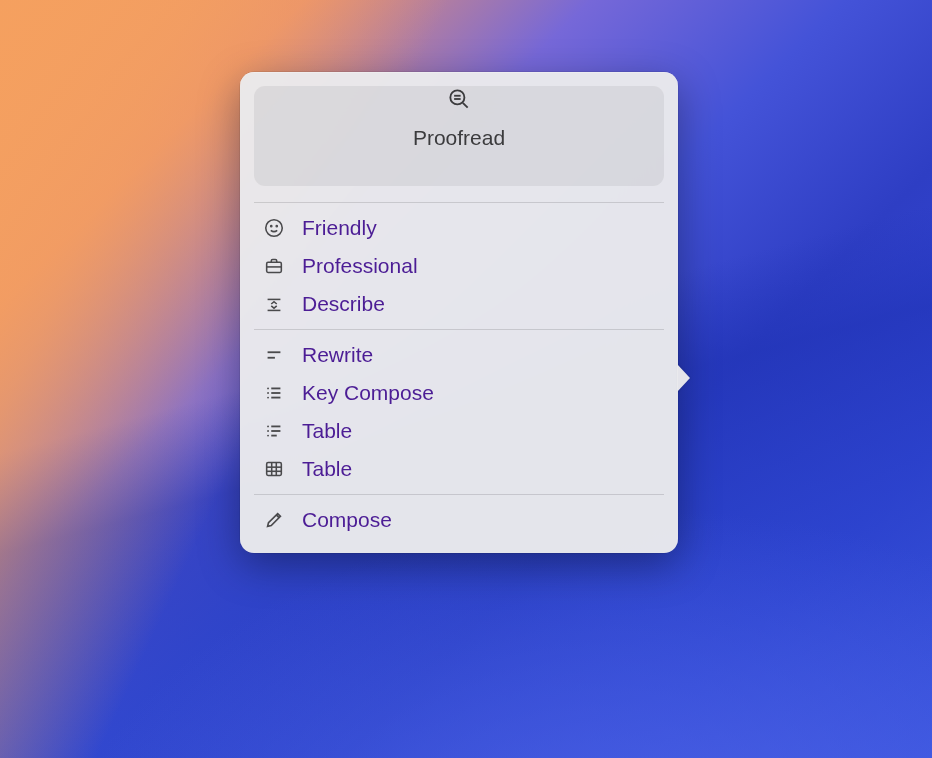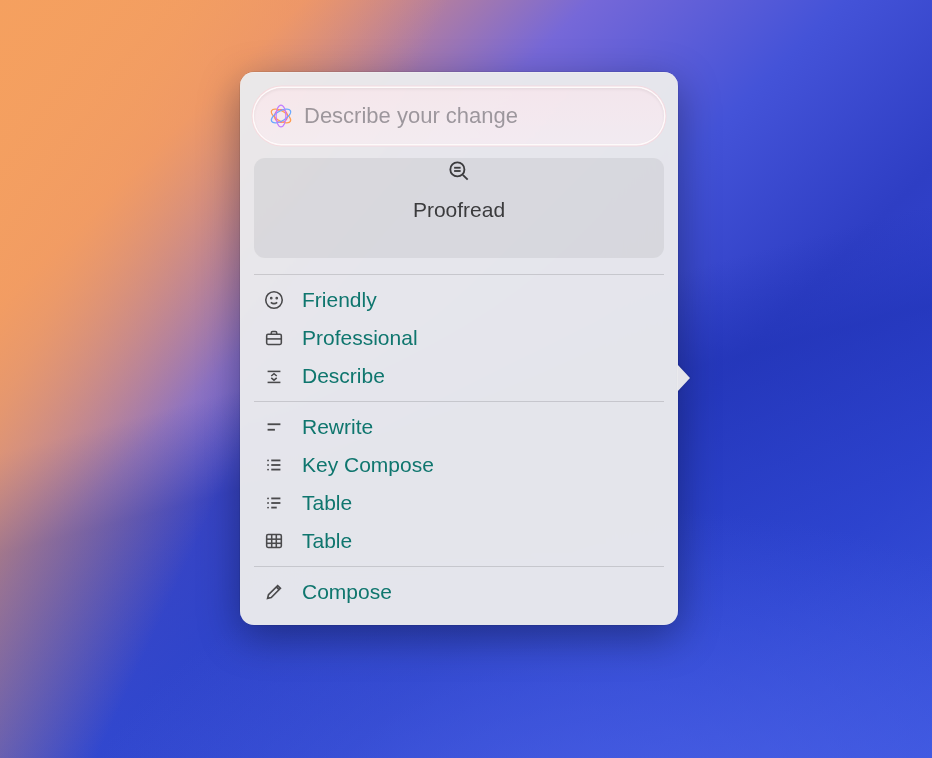--- a/index.html
+++ b/index.html
@@ -154,45 +154,32 @@
       flex-shrink: 0;
     }
 
     .menu-icon svg {
       width: 22px;
       height: 22px;
     }
 
     .menu-label {
       font-size: 21px;
-      color: #0f766e;
+      color: #4c1d95;
       font-weight: 400;
     }
   </style>
 </head>
 <body>
 
 <div class="wallpaper-overlay"></div>
 
 <div class="popover">
   <div class="popover-arrow"></div>
 
-  <div class="input-pill">
-    <span class="logo-icon">
-      <svg viewBox="0 0 48 48" fill="none">
-        <g stroke-width="2.2" stroke-linecap="round">
-          <circle cx="24" cy="24" r="12" stroke="#ff6b8b"></circle>
-          <ellipse cx="24" cy="24" rx="20" ry="9" stroke="#ff9d50" transform="rotate(30 24 24)"></ellipse>
-          <ellipse cx="24" cy="24" rx="20" ry="9" stroke="#6aa9ff" transform="rotate(-30 24 24)"></ellipse>
-          <ellipse cx="24" cy="24" rx="9" ry="20" stroke="#c17dff"></ellipse>
-        </g>
-      </svg>
-    </span>
-    <input type="text" class="input-field" autofocus="" placeholder="Describe your change" value="" style="">
-  </div>
 
   <div class="button-row">
     <div class="big-button">
       <span>
         <svg viewBox="0 0 24 24" fill="none" stroke="currentColor" stroke-width="1.7">
           <circle cx="10.5" cy="10.5" r="6.5"></circle>
           <line x1="15.5" y1="15.5" x2="20" y2="20"></line>
           <line x1="7.5" y1="9" x2="13.5" y2="9"></line>
           <line x1="7.5" y1="12" x2="13.5" y2="12"></line>
         </svg>

